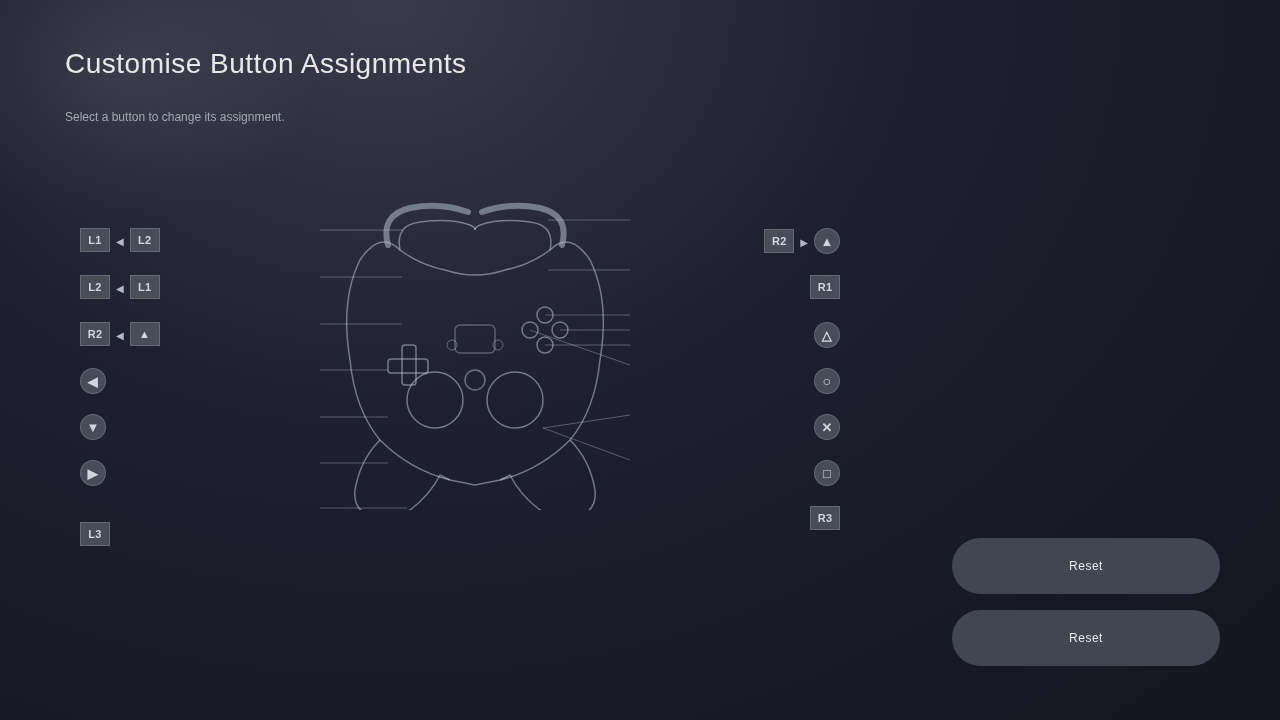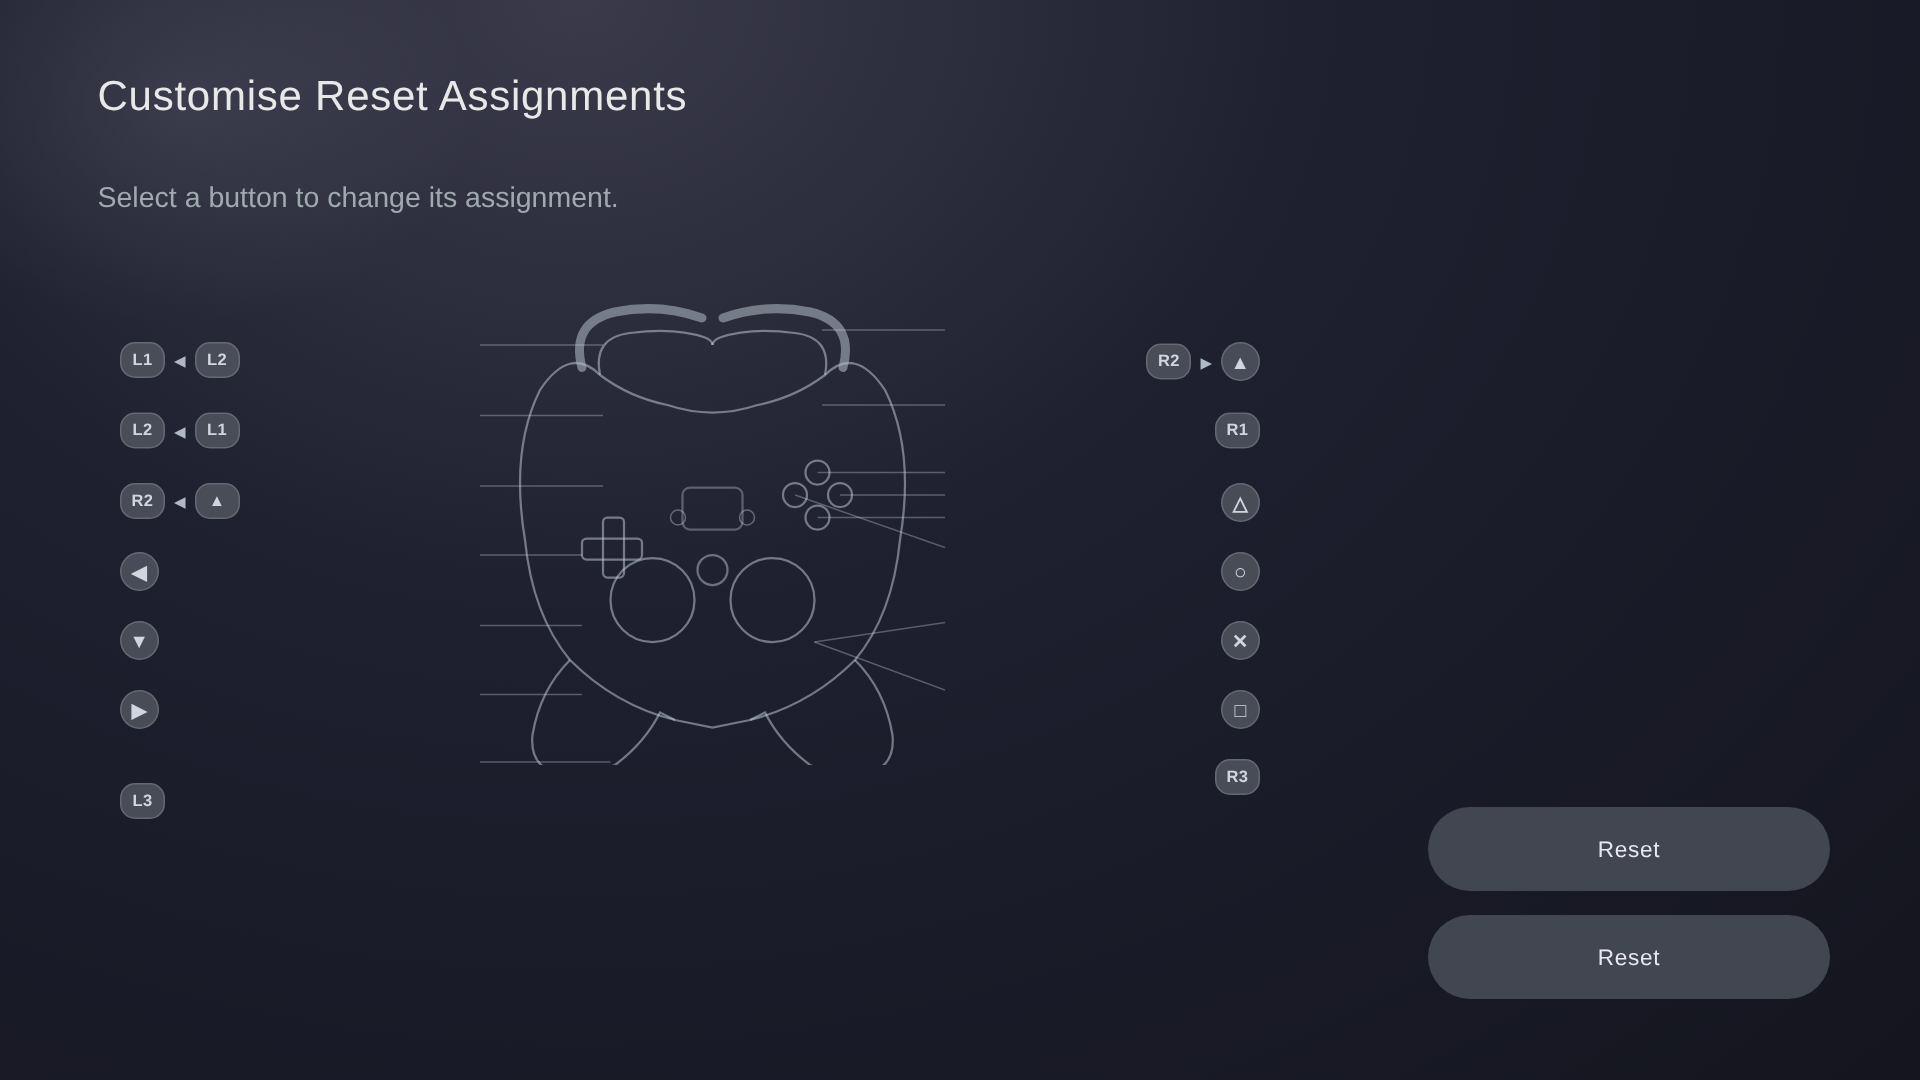--- a/index.html
+++ b/index.html
@@ -33,43 +33,42 @@
       font-size: 28px;
       font-weight: 300;
       letter-spacing: 0.5px;
       color: #e8e8e8;
     }
 
     .subtitle {
       position: absolute;
       top: 110px;
       left: 65px;
-      font-size: 19px;
+      font-size: 12px;
       color: #a0a8b0;
       font-weight: 300;
-      margin-top: 12px;
     }
 
     
     .controller-area {
       position: absolute;
       top: 180px;
       left: 80px;
       width: 760px;
       height: 380px;
     }
 
     
     .btn-badge {
       display: inline-flex;
       align-items: center;
       justify-content: center;
       background: rgba(80, 85, 95, 0.85);
       border: 1px solid rgba(120,125,135,0.6);
-      border-radius: 10px;
+      border-radius: 0;
       font-size: 11px;
       font-weight: 600;
       color: #d0d5de;
       min-width: 30px;
       height: 24px;
       padding: 0 5px;
       letter-spacing: 0.3px;
     }
 
     .btn-badge.circle-btn {
@@ -110,33 +109,33 @@
       gap: 16px;
     }
 
     .action-btn {
       width: 268px;
       height: 56px;
       border-radius: 28px;
       border: none;
       background: rgba(70, 75, 85, 0.9);
       color: #e8e8f0;
-      font-size: 15px;
+      font-size: 12px;
       font-weight: 400;
       letter-spacing: 0.5px;
       cursor: pointer;
       display: flex;
       align-items: center;
       justify-content: center;
     }
   </style>
 </head>
 <body>
 
-<h1 class="page-title">Customise Reset Assignments</h1>
+<h1 class="page-title">Customise Button Assignments</h1>
 
 <p class="subtitle">Select a button to change its assignment.</p>
 
 <div class="controller-area">
 
   <div class="controller-svg-container">
     <svg viewBox="0 0 310 340" xmlns="http://www.w3.org/2000/svg" width="310" height="340">
 
       <g fill="none" stroke="rgba(200,210,220,0.5)" stroke-width="1.5">
 

